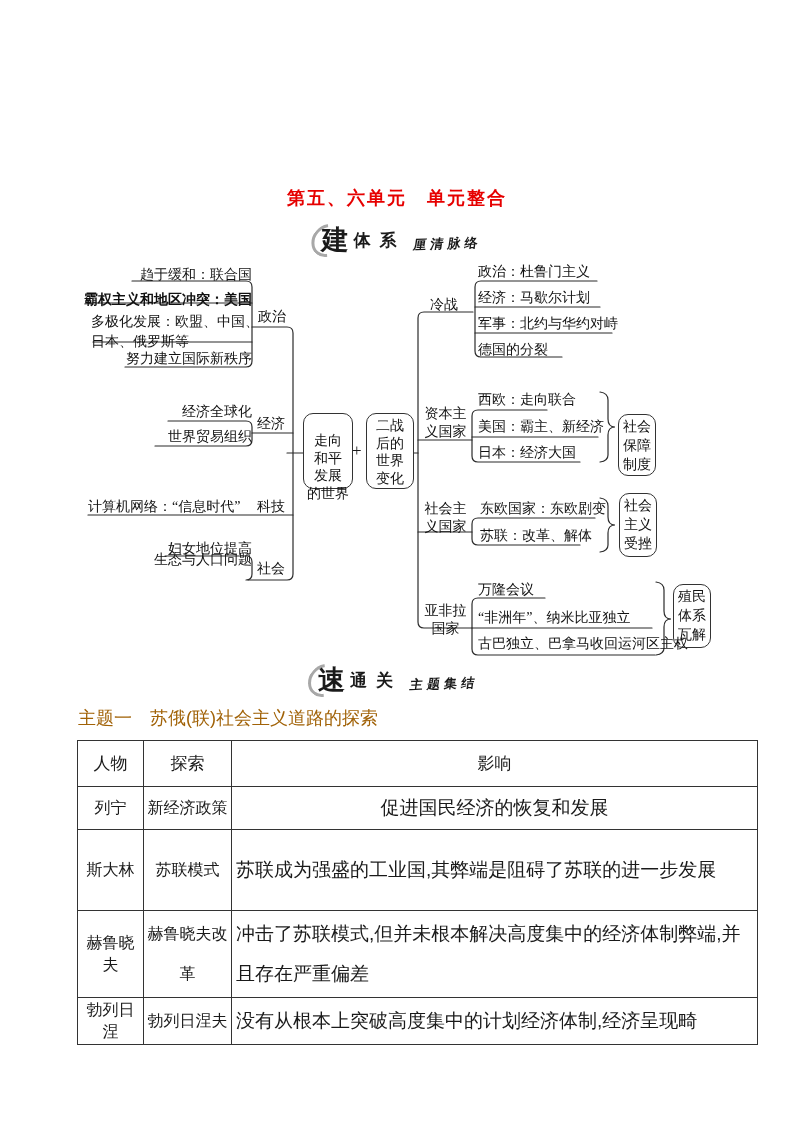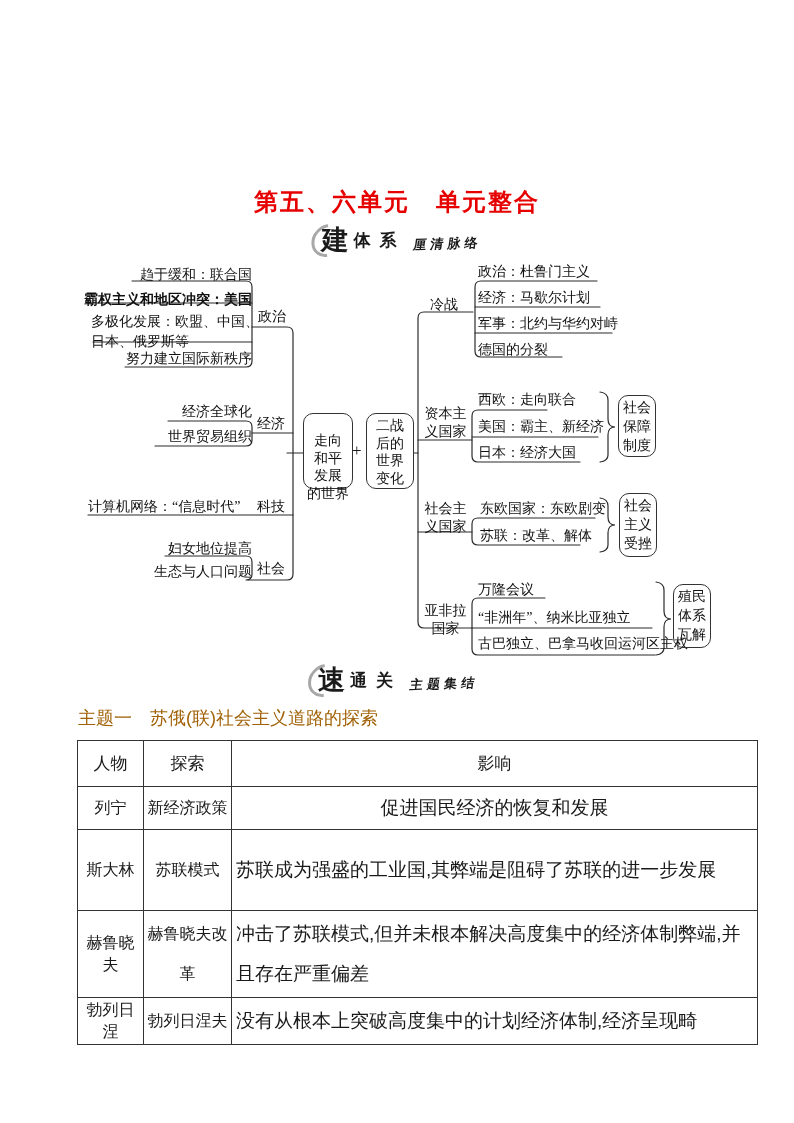--- a/index.html
+++ b/index.html
@@ -1,20 +1,20 @@
 <!DOCTYPE html>
 <html><head>
 <meta charset="utf-8">
 <style>
   html,body{margin:0;padding:0;background:#fff;}
   .page{position:relative;width:794px;height:1123px;background:#fff;overflow:hidden;
         font-family:"Liberation Sans",sans-serif;color:#1a1a1a;}
   
   .main-title{position:absolute;left:0;right:0;top:186px;text-align:center;
-              font-size:24px;font-weight:900;letter-spacing:2px;}
+              font-size:18px;font-weight:900;letter-spacing:2px;}
   
   .badge{position:absolute;display:flex;align-items:center;height:40px;}
   .crescent{display:inline-block;width:24px;height:29px;border:3px solid #a8a8a8;
             border-radius:50%;border-top-color:transparent;border-right-color:transparent;
             transform:rotate(40deg);}
   .badge-big{font-family:"Liberation Serif",serif;font-size:27px;font-weight:bold;
              margin-left:-21px;position:relative;z-index:2;}
   .badge-rest{font-family:"Liberation Serif",serif;font-size:17px;font-weight:bold;
               letter-spacing:9px;margin-left:5px;}
   .badge-script{font-family:"Liberation Serif",serif;font-size:13px;font-weight:bold;
@@ -110,21 +110,21 @@
     <div class="mm-text" style="left:258px;top:53px;">政治</div>
 
     <div class="mm-text ra" style="top:148px;">经济全球化</div>
     <div class="mm-text ra" style="top:173px;">世界贸易组织</div>
     <div class="mm-text" style="left:257px;top:160px;">经济</div>
 
     <div class="mm-text" style="left:88px;top:243px;text-align:center;">计算机网络：“信息时代”</div>
     <div class="mm-text" style="left:257px;top:243px;">科技</div>
 
     <div class="mm-text ra" style="top:285px;">妇女地位提高</div>
-    <div class="mm-text ra" style="top:308px;">生态与人口问题</div>
+    <div class="mm-text ra" style="top:296px;">生态与人口问题</div>
     <div class="mm-text" style="left:257px;top:305px;">社会</div>
 
     <div class="mm-box" style="left:303px;top:158px;width:50px;height:76px;padding-top:18px;">
       <div class="ln">走向</div>
       <div class="ln">和平</div>
       <div class="ln">发展</div>
       <div class="ln">的世界</div>
     </div>
     <div class="mm-plus" style="left:352px;top:186px;">+</div>
     <div class="mm-box" style="left:366px;top:158px;width:48px;height:76px;padding-top:3px;">
@@ -137,21 +137,21 @@
     <div class="mm-text" style="left:430px;top:41px;">冷战</div>
     <div class="mm-text" style="left:478px;top:8px;">政治：杜鲁门主义</div>
     <div class="mm-text" style="left:478px;top:34px;">经济：马歇尔计划</div>
     <div class="mm-text" style="left:478px;top:60px;">军事：北约与华约对峙</div>
     <div class="mm-text" style="left:478px;top:86px;">德国的分裂</div>
 
     <div class="mm-text mm-label-wrap" style="left:423px;top:150px;width:45px;">资本主义国家</div>
     <div class="mm-text" style="left:478px;top:136px;">西欧：走向联合</div>
     <div class="mm-text" style="left:478px;top:163px;">美国：霸主、新经济</div>
     <div class="mm-text" style="left:478px;top:189px;">日本：经济大国</div>
-    <div class="mm-box mm-result" style="left:618px;top:140px;width:38px;height:62px;">社会保障制度</div>
+    <div class="mm-box mm-result" style="left:618px;top:159px;width:38px;height:62px;">社会保障制度</div>
 
     <div class="mm-text mm-label-wrap" style="left:423px;top:245px;width:45px;">社会主义国家</div>
     <div class="mm-text" style="left:480px;top:245px;">东欧国家：东欧剧变</div>
     <div class="mm-text" style="left:480px;top:272px;">苏联：改革、解体</div>
     <div class="mm-box mm-result" style="left:619px;top:238px;width:38px;height:64px;">社会主义受挫</div>
 
     <div class="mm-text mm-label-wrap" style="left:423px;top:347px;width:45px;">亚非拉国家</div>
     <div class="mm-text" style="left:478px;top:326px;">万隆会议</div>
     <div class="mm-text" style="left:478px;top:354px;">“非洲年”、纳米比亚独立</div>
     <div class="mm-text" style="left:478px;top:380px;">古巴独立、巴拿马收回运河区主权</div>

